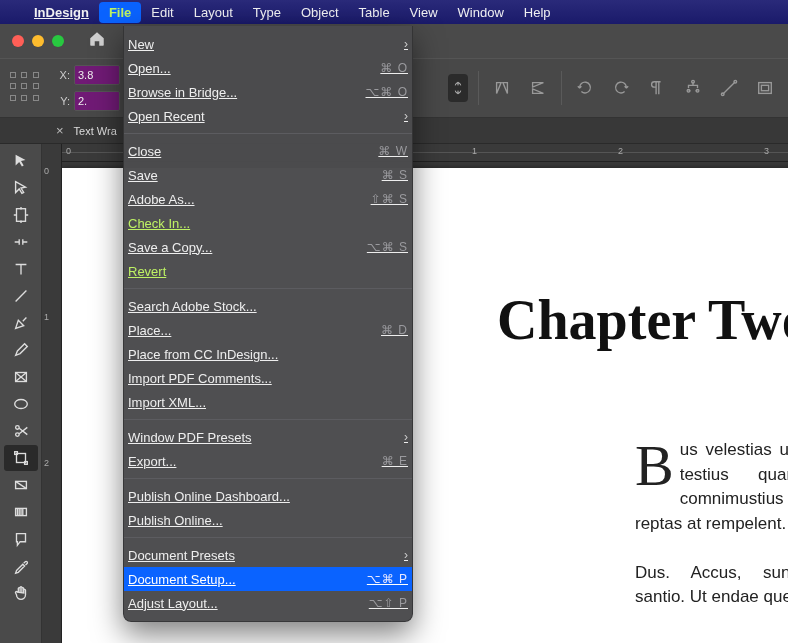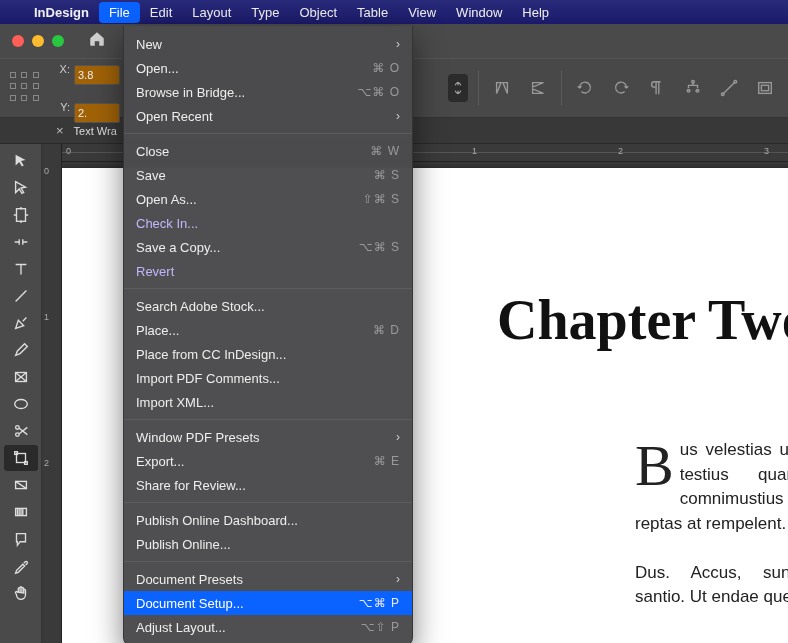--- a/index.html
+++ b/index.html
@@ -17,22 +17,22 @@
       gap: 0;
     }
     .mac-menubar .apple {
       font-size: 15px; margin-right: 14px; line-height: 1;
     }
     .mac-menubar .mb-item {
       padding: 3px 10px;
       border-radius: 4px;
       cursor: default;
     }
-    .mac-menubar .mb-item.app { font-weight: 600; }
-    .mac-menubar .mb-item.active { background: #0a63ff; color: #ffffff; }
+    .mac-menubar .mb-item.app { font-weight: 600; text-decoration: underline; }
+    .mac-menubar .mb-item.active { background: #0a63ff; color: #bef264; font-weight: bold; }
 
     
     .window {
       position: absolute; top: 24px; left: 0; width: 788px; height: 619px;
       background: #4a4a4a;
     }
     .titlebar {
       height: 34px; display:flex; align-items:center; padding-left:12px; background:#4a4a4a; gap:8px;
     }
     .traffic { display:flex; gap:8px; margin-right:16px; }
@@ -47,22 +47,22 @@
     }
     .refpoint {
       width:32px; height:32px; display:grid; grid-template:repeat(3,1fr)/repeat(3,1fr); gap:2px;
       margin-right:12px;
     }
     .refpoint span{ width:6px;height:6px;border:1px solid #888; }
     .coord-block{ display:flex; flex-direction:column; gap:6px; margin-right:6px;}
     .coord-row{display:flex;align-items:center;gap:4px;}
     .coord-row .lbl{width:16px;text-align:right;color:#ccc;}
     .coord-field{
-      width:46px;height:20px;background:#a16207;border:1px solid #555;color:#eee;font-size:11px;
-      padding:0 3px;line-height:18px;border-radius:2px;margin-top:12px;
+      width:46px;height:20px;background:#701a75;border:1px solid #555;color:#eee;font-size:11px;
+      padding:0 3px;line-height:18px;border-radius:2px;
     }
     .cs-right{
       margin-left:auto;display:flex;align-items:center;gap:10px;color:#999;
     }
     .cs-icon{width:26px;height:26px;display:flex;align-items:center;justify-content:center;border-radius:4px;}
     .cs-icon svg{width:18px;height:18px;stroke:#999;fill:none;stroke-width:1.5;}
     .cs-chain{
       width:20px;height:28px;background:#2b2b2b;border-radius:4px;display:flex;align-items:center;justify-content:center;
     }
     .cs-chain svg{width:12px;height:14px;stroke:#ccc;fill:none;}
@@ -119,23 +119,23 @@
 
     
     .dropdown{
       position:absolute; left:123px; top:26px; width:290px;
       background:rgba(75,75,78,0.98);border-radius:0 0 8px 8px;
       box-shadow:0 12px 30px rgba(0,0,0,.5);
       padding:6px 0;color:#eee;font-size:13px;z-index:1000;
       border:1px solid rgba(0,0,0,.3);border-top:none;
     }
     .dropdown .dd-item{
-      display:flex;align-items:center;height:24px;padding:0 12px;cursor:default;position:relative;
-    }
-    .dropdown .dd-item.disabled{color:#c4b5fd;}
+      display:flex;align-items:center;height:24px;padding:0 4px;cursor:default;position:relative;text-decoration:underline;
+    }
+    .dropdown .dd-item.disabled{color:#bef264;}
     .dropdown .dd-item.highlight{background:#0a63ff;color:#fff;}
     .dropdown .dd-item .dd-shortcut{margin-left:auto;color:#9a9a9e;font-size:12px;letter-spacing:1px;}
     .dropdown .dd-item.highlight .dd-shortcut{color:#e8e8ff;}
     .dropdown .dd-item .dd-sub{
       margin-left:auto;color:#ccc;font-size:12px;
     }
     .dropdown .dd-sep{height:1px;margin:5px 0;background:#5c5c60;}
   </style>
 </head>
 <body>
@@ -399,21 +399,21 @@
     <div class="dd-sep"></div>
     <div class="dd-item">
       <span>Close</span>
       <span class="dd-shortcut">⌘ W</span>
     </div>
     <div class="dd-item">
       <span>Save</span>
       <span class="dd-shortcut">⌘ S</span>
     </div>
     <div class="dd-item">
-      <span>Open As...</span>
+      <span>Adobe As...</span>
       <span class="dd-shortcut">⇧⌘ S</span>
     </div>
     <div class="dd-item disabled">
       <span>Check In...</span>
     </div>
     <div class="dd-item">
       <span>Save a Copy...</span>
       <span class="dd-shortcut">⌥⌘ S</span>
     </div>
     <div class="dd-item disabled">
@@ -437,23 +437,20 @@
       <span>Import XML...</span>
     </div>
     <div class="dd-sep"></div>
     <div class="dd-item">
       <span>Window PDF Presets</span>
       <span class="dd-sub">›</span>
     </div>
     <div class="dd-item">
       <span>Export...</span>
       <span class="dd-shortcut">⌘ E</span>
-    </div>
-    <div class="dd-item">
-      <span>Share for Review...</span>
     </div>
     <div class="dd-sep"></div>
     <div class="dd-item">
       <span>Publish Online Dashboard...</span>
     </div>
     <div class="dd-item">
       <span>Publish Online...</span>
     </div>
     <div class="dd-sep"></div>
     <div class="dd-item">

